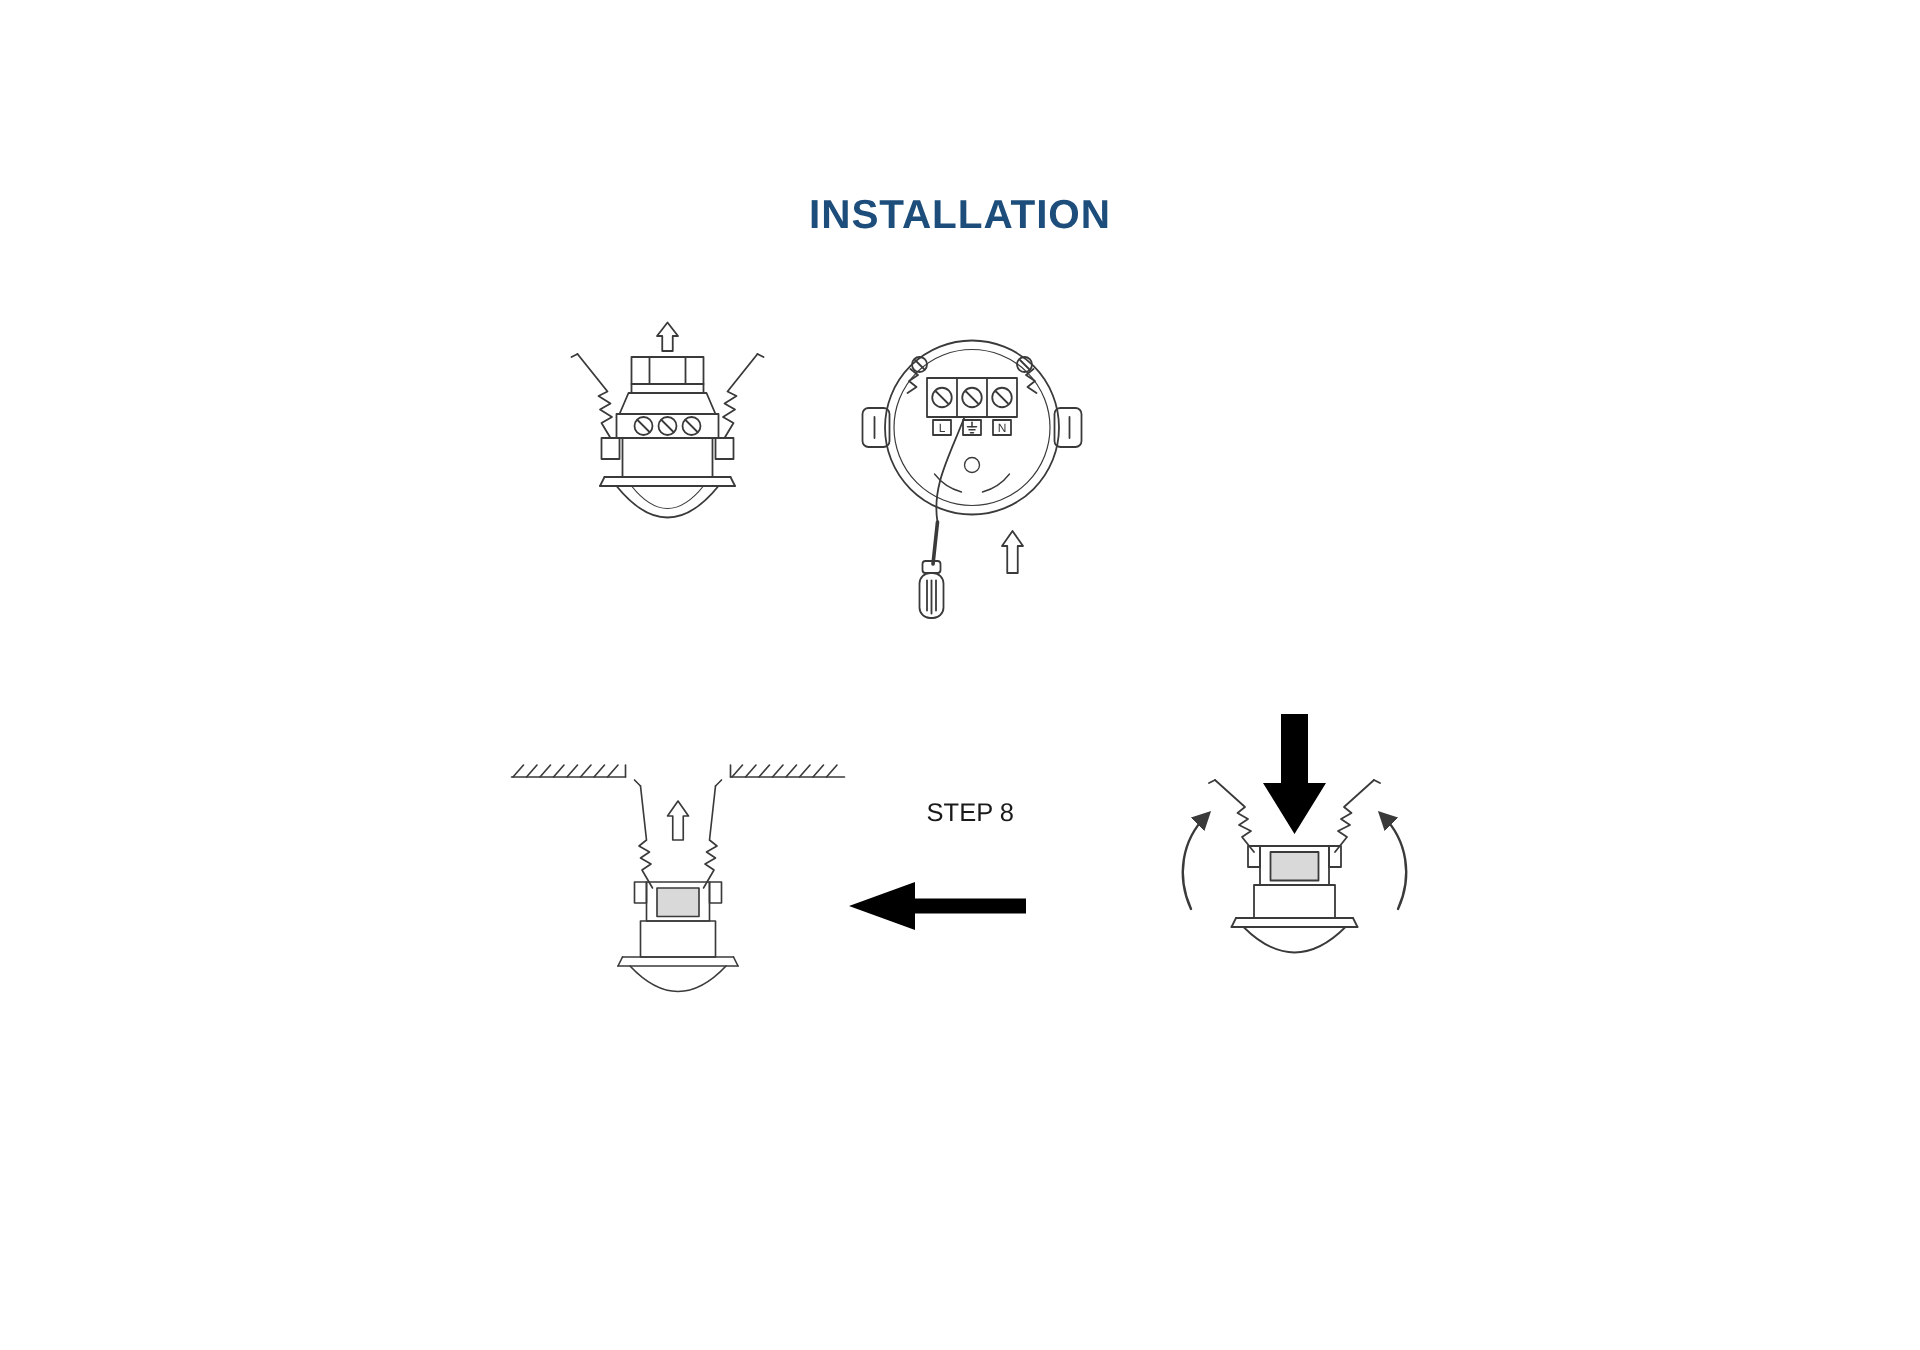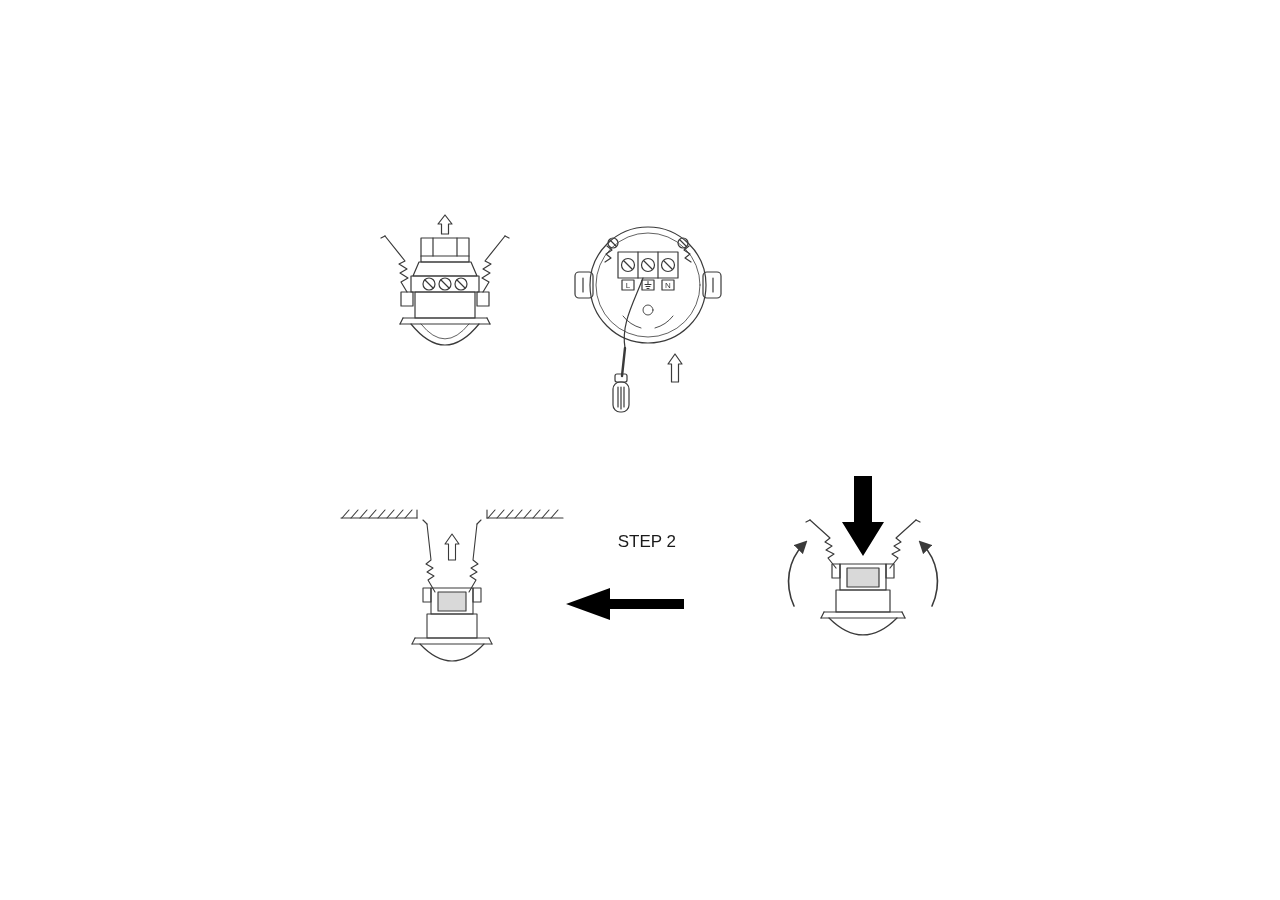--- a/index.html
+++ b/index.html
@@ -40,20 +40,21 @@
     align-items:flex-end;
     gap:34px;
   }
   .step2-block .step-label { margin-right:8px; }
 </style>
 </head>
 <body>
 
 <div class="page">
 
+  <h1 class="title">INSTALLATION</h1>
 
   <div class="fig" style="left:345px; top:212px;">
     <svg width="210" height="165" viewBox="0 0 210 165">
       <g stroke="#3a3a3a" fill="none" stroke-width="1.2" stroke-linejoin="round" stroke-linecap="round">
         <polygon points="100,3 107,12 103.5,12 103.5,22 96.5,22 96.5,12 93,12" fill="#ffffff"></polygon>
         <g>
           <rect x="76" y="26" width="48" height="24"></rect>
           <line x1="88" y1="26" x2="88" y2="44"></line>
           <line x1="112" y1="26" x2="112" y2="44"></line>
           <line x1="76" y1="44" x2="124" y2="44"></line>
@@ -202,21 +203,21 @@
           <line x1="77" y1="164" x2="157" y2="164"></line>
           <line x1="80" y1="158" x2="77" y2="164"></line>
           <line x1="154" y1="158" x2="157" y2="164"></line>
           <path d="M85,164 Q117,198 149,164"></path>
         </g>
       </g>
     </svg>
   </div>
 
   <div class="step2-block" style="left:566px; top:532px;">
-    <span class="step-label">STEP 2</span>
+    <span class="step-label">STEP 8</span>
     <svg width="118" height="36" viewBox="0 0 118 36">
       <polygon points="0,18 44,2 44,13 118,13 118,23 44,23 44,34" fill="#000000"></polygon>
     </svg>
   </div>
 
   <div class="fig" style="left:768px; top:472px;">
     <svg width="200" height="215" viewBox="0 0 200 215">
       <defs>
         <marker id="ah6" markerWidth="8" markerHeight="8" refX="5" refY="4" orient="auto">
           <path d="M0,0 L8,4 L0,8 Z" fill="#3a3a3a"></path>

